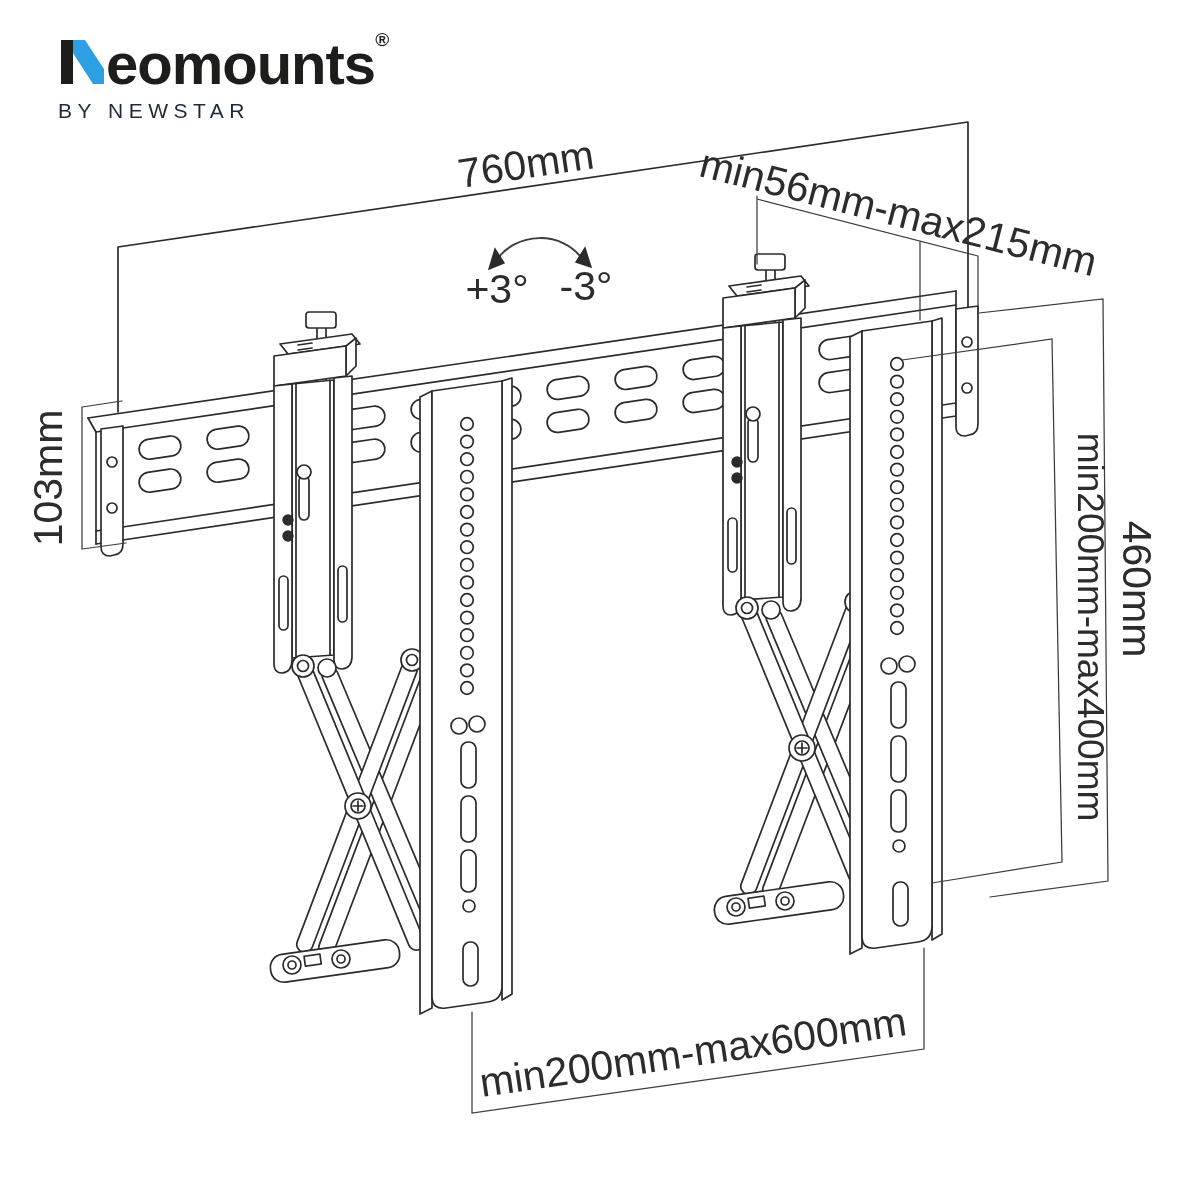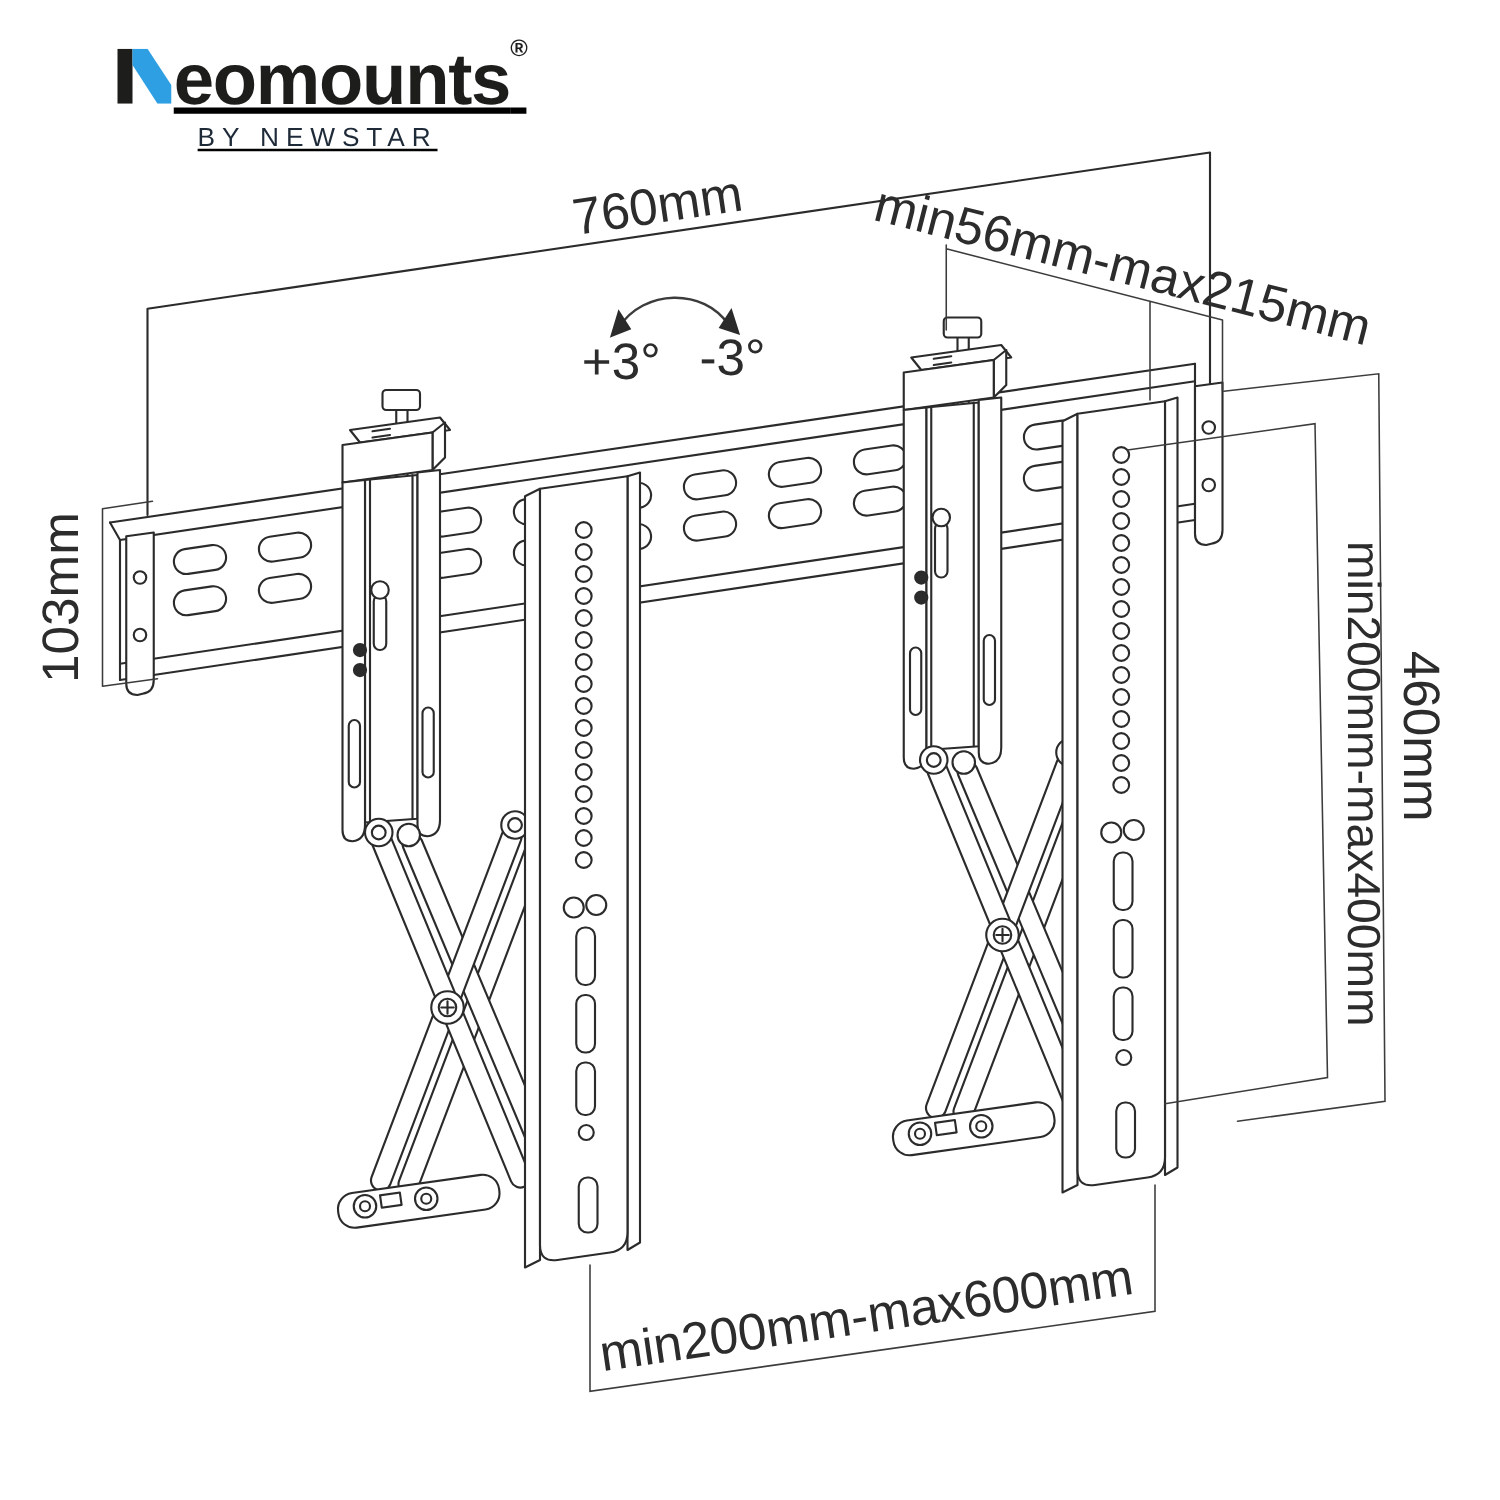--- a/index.html
+++ b/index.html
@@ -1,24 +1,24 @@
 <!DOCTYPE html>
 <html><head>
 <meta charset="utf-8">
 <style>
   html,body{margin:0;padding:0;background:#ffffff;}
   #page{position:relative;width:1200px;height:1200px;background:#ffffff;overflow:hidden;
         font-family:"Liberation Sans",sans-serif;}
   
-  .logo{position:absolute;left:91px;top:30px;white-space:nowrap;text-decoration:underline;}
+  .logo{position:absolute;left:58px;top:30px;white-space:nowrap;}
   .brand-line{font-weight:bold;font-size:58px;letter-spacing:-1px;color:#1d1d1b;line-height:1;}
   .brand-line svg{display:inline-block;vertical-align:baseline;margin-right:1px;}
   .brand-registered{font-size:19px;vertical-align:38px;font-weight:bold;color:#1d1d1b;}
   .byline{font-size:21px;font-weight:400;letter-spacing:5.5px;color:#1e2a38;
-          text-align:center;margin-top:6px;padding-right:4px;}
+          text-align:left;margin-top:6px;padding-right:4px;}
   
   svg.draw{position:absolute;left:0;top:0;}
   .ln{stroke:#2b2b2b;stroke-width:1.7;fill:none;stroke-linejoin:round;stroke-linecap:round;}
   .fw{stroke:#2b2b2b;stroke-width:1.7;fill:#ffffff;stroke-linejoin:round;}
   .dk{stroke:#2b2b2b;stroke-width:1.4;fill:#2b2b2b;}
   .dim{stroke:#3c3c3c;stroke-width:1.25;fill:none;stroke-linecap:round;}
   .dimtxt{fill:#2c2c2c;font-size:41px;font-family:"Liberation Sans",sans-serif;}
   .dimtxt.small{font-size:37px;}
 </style>
 </head>

